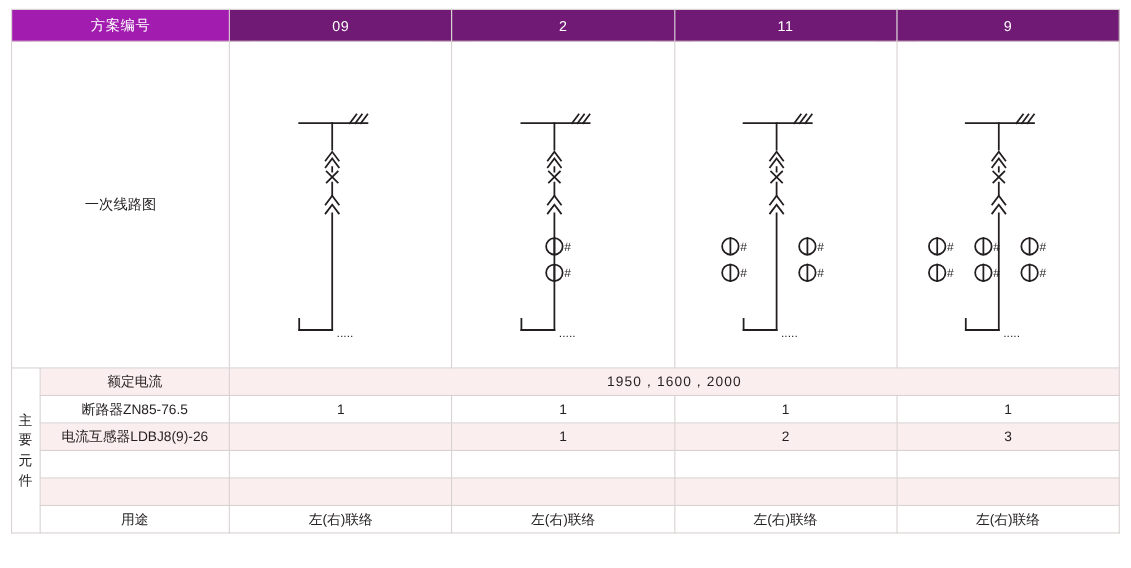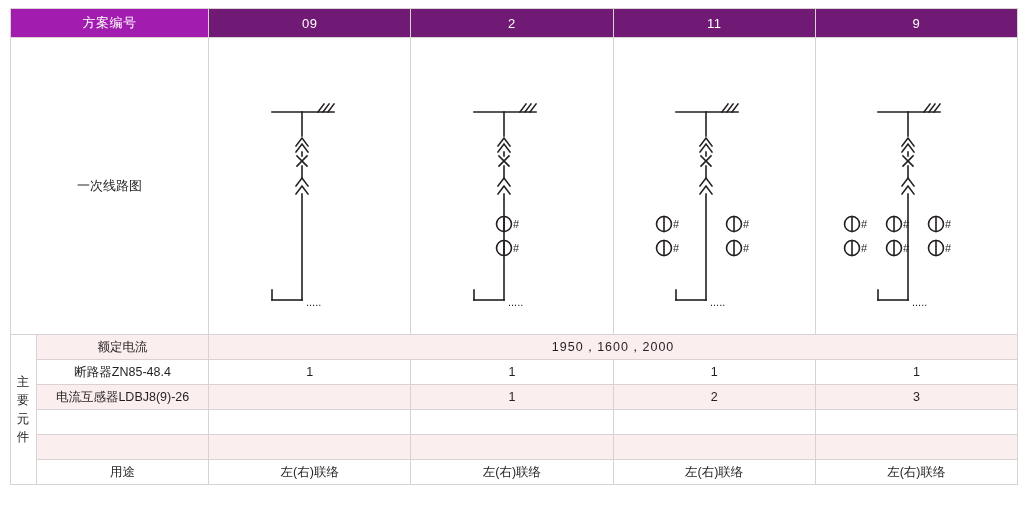--- a/index.html
+++ b/index.html
@@ -292,21 +292,21 @@
         <span>主</span>
         <span>要</span>
         <span>元</span>
         <span>件</span>
       </td>
       <td class="namecell pink">额定电流</td>
       <td class="pink unit-line" colspan="4">1950，1600，2000</td>
     </tr>
 
     <tr class="prow">
-      <td class="namecell white">断路器ZN85-48.4</td>
+      <td class="namecell white">断路器ZN85-76.5</td>
       <td class="white">1</td>
       <td class="white">1</td>
       <td class="white">1</td>
       <td class="white">1</td>
     </tr>
 
     <tr class="prow">
       <td class="namecell pink">电流互感器LDBJ8(9)-26</td>
       <td class="pink"></td>
       <td class="pink">1</td>

